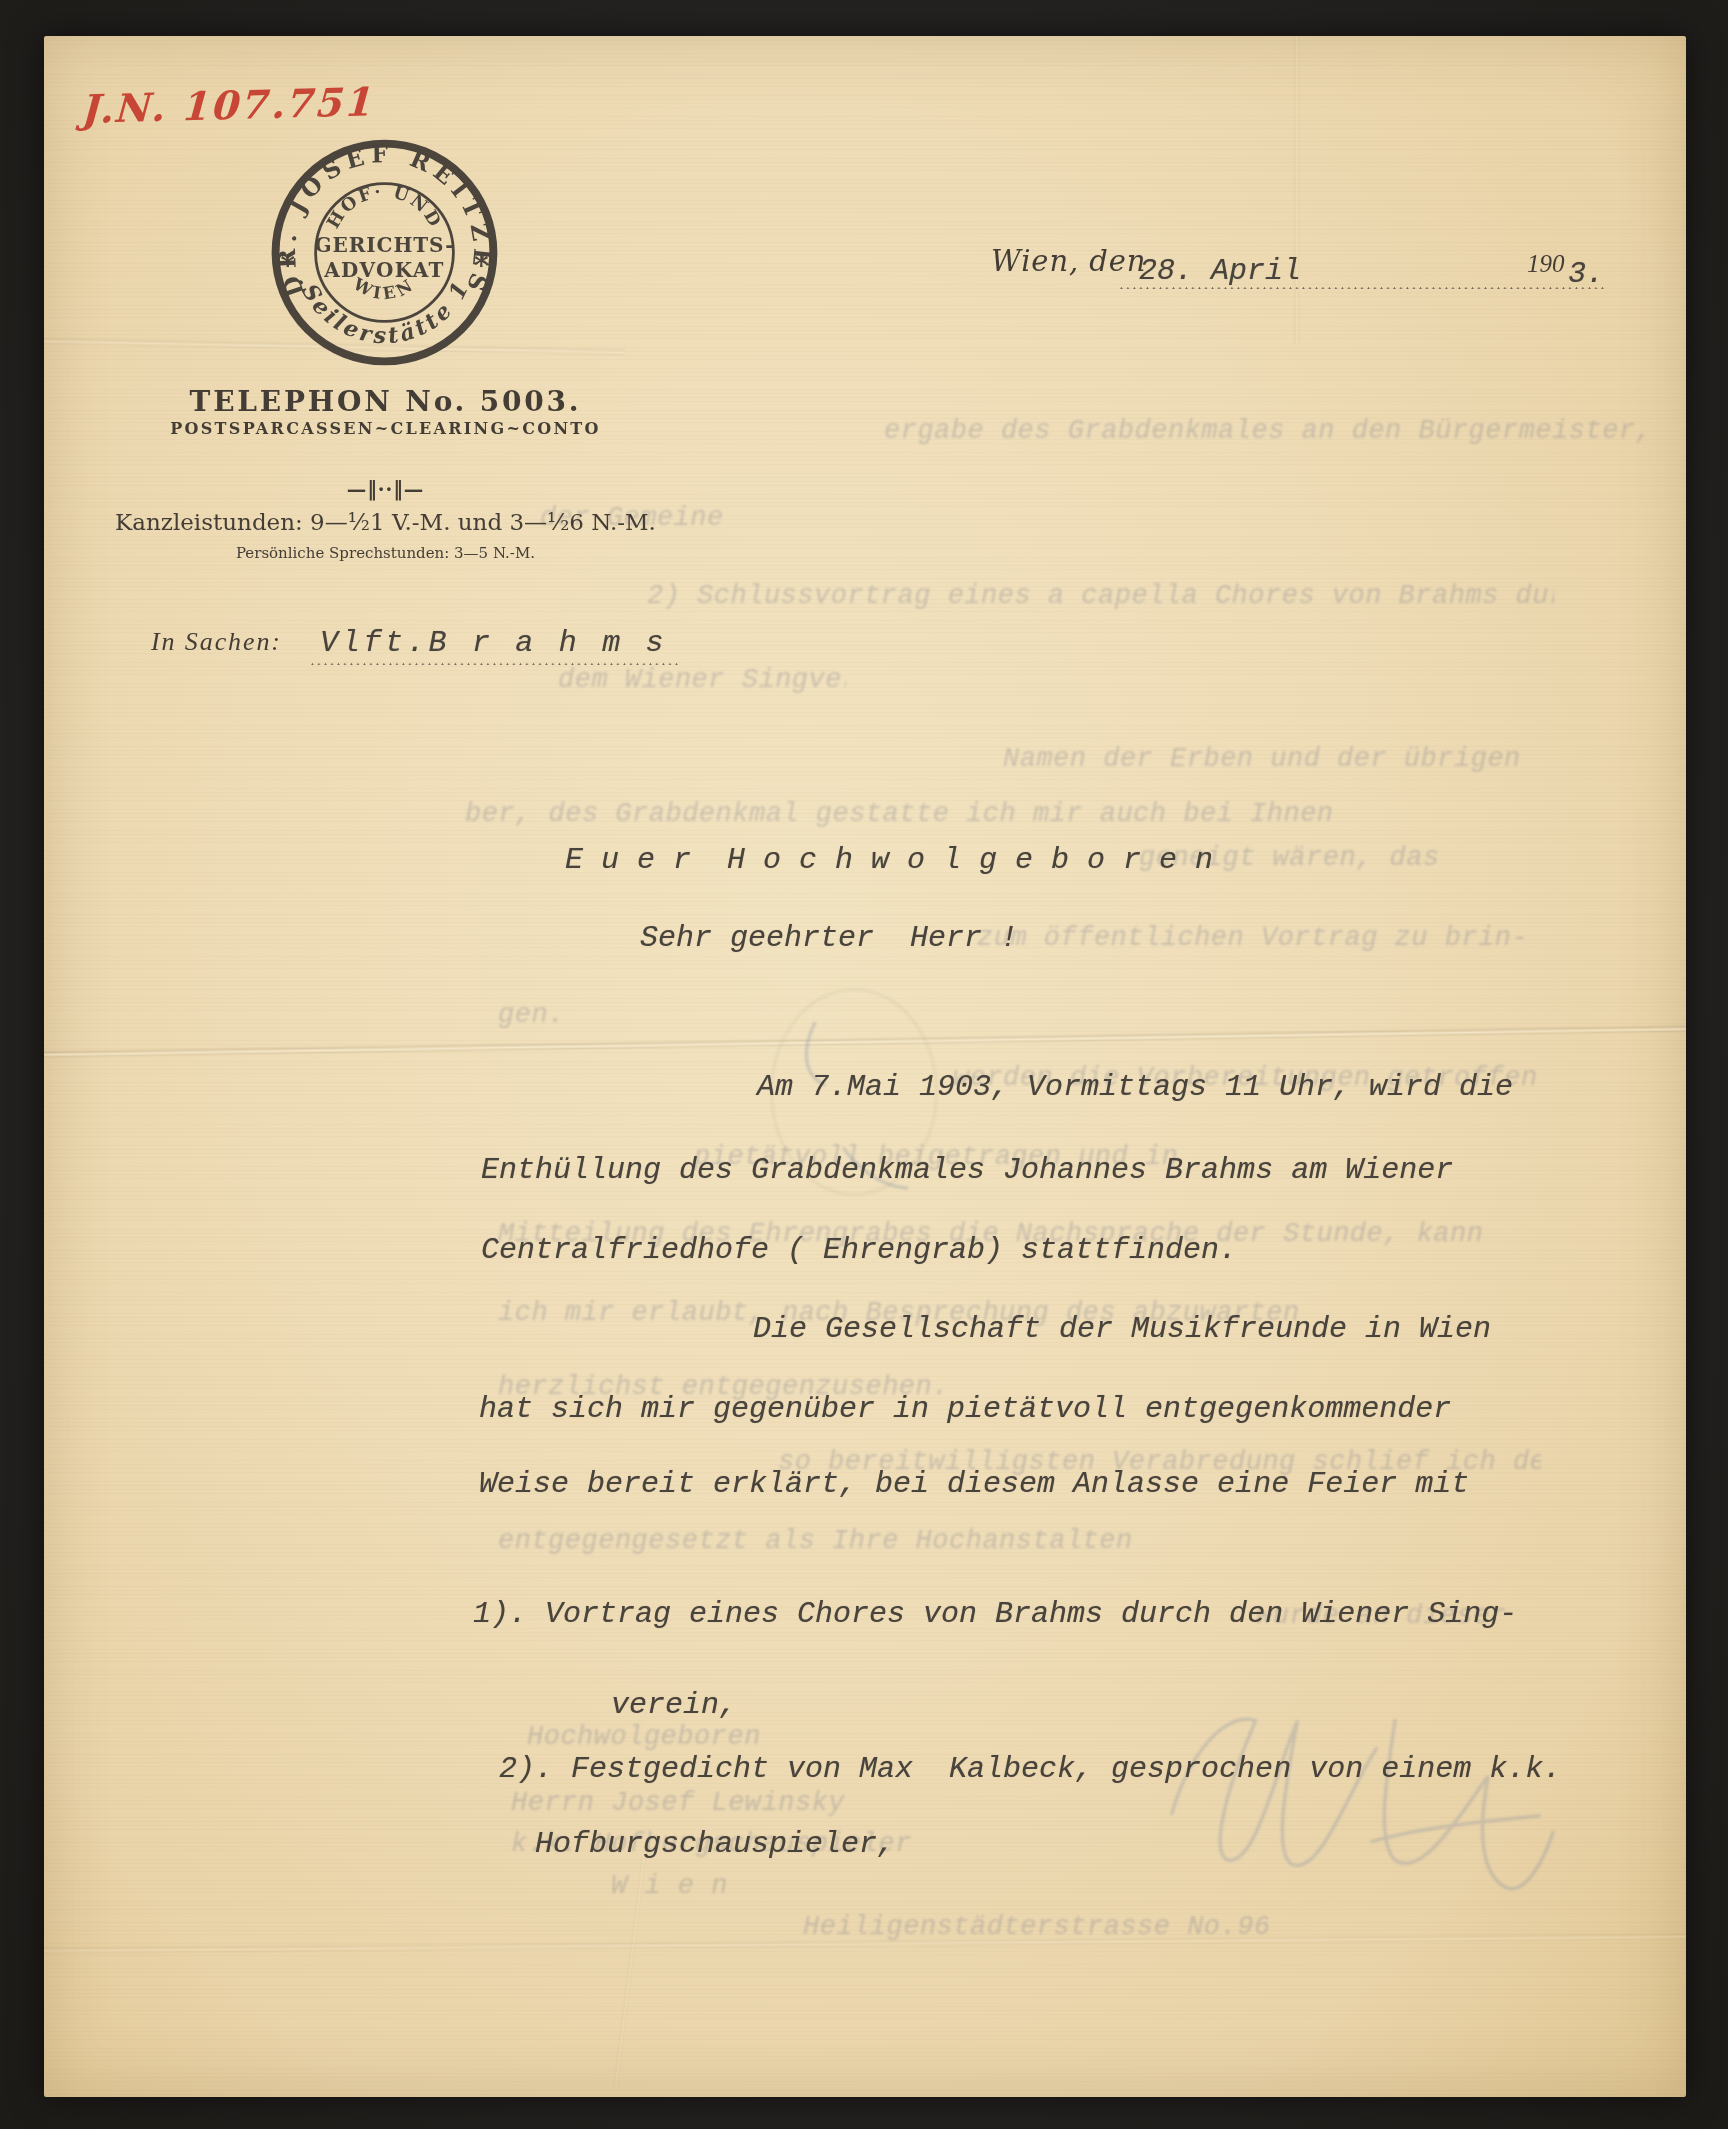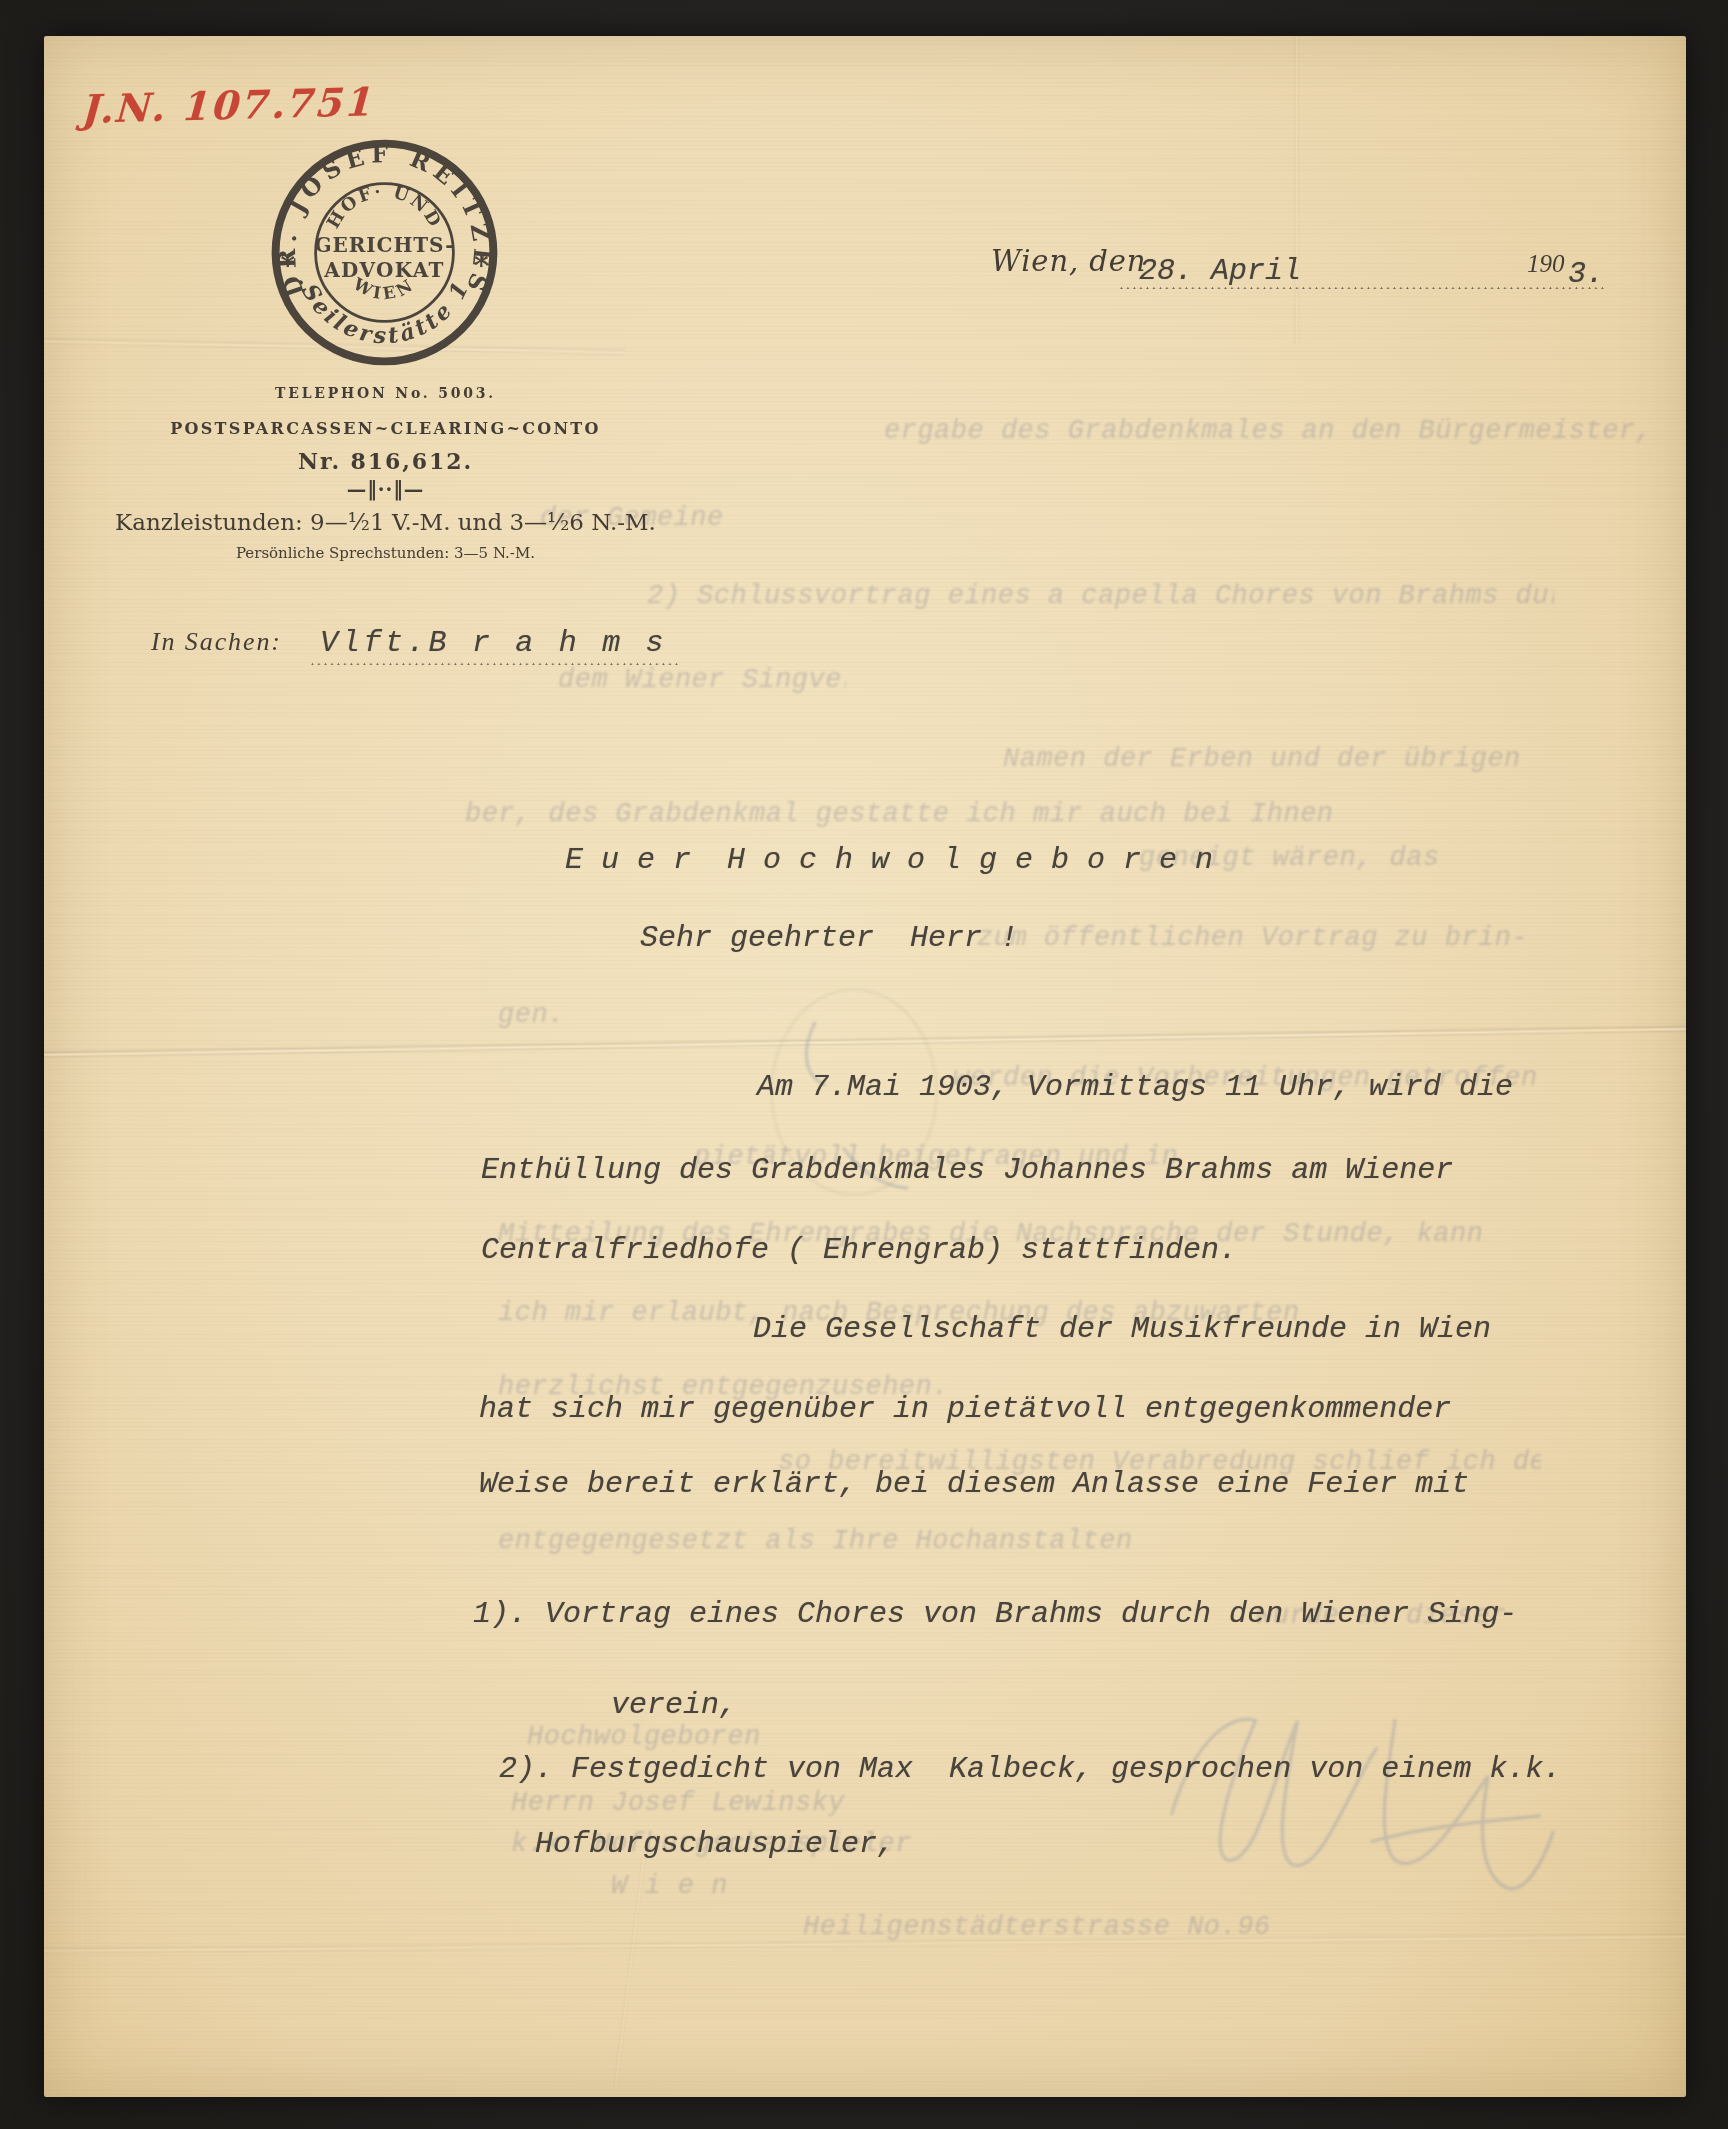--- a/index.html
+++ b/index.html
@@ -107,23 +107,22 @@
     <text font-size="38" font-weight="bold" fill="#3a3530" letter-spacing="5">
       <textPath href="#arcInnerTop" startOffset="50%" text-anchor="middle">HOF· UND</textPath>
     </text>
     <text x="0" y="-2" font-size="43" font-weight="bold" fill="#3a3530" text-anchor="middle" letter-spacing="2">GERICHTS-</text>
     <text x="0" y="52" font-size="43" font-weight="bold" fill="#3a3530" text-anchor="middle" letter-spacing="3">ADVOKAT</text>
     <text font-size="36" font-weight="bold" fill="#3a3530" letter-spacing="8">
       <textPath href="#arcInnerBottom" startOffset="50%" text-anchor="middle">WIEN</textPath>
     </text>
   </svg>
 
-  <div class="print lh" style="top:385px;font-size:14px;font-weight:bold;letter-spacing:2.8px;">TELEPHON No. 5003.</div>
+  <div class="print lh" style="top:385px;font-size:28px;font-weight:bold;letter-spacing:2.8px;">TELEPHON No. 5003.</div>
   <div class="print lh" style="top:419px;font-size:16px;font-weight:bold;letter-spacing:2.3px;">POSTSPARCASSEN~CLEARING~CONTO</div>
-  <div class="print lh" style="top:448px;font-size:22px;font-weight:bold;letter-spacing:1.9px;">Nr. 816,612.</div>
   <div class="print lh" style="top:478px;font-size:19.5px;font-weight:bold;letter-spacing:0.9px;">—‖··‖—</div>
   <div class="print lh" style="top:509px;font-size:23px;">Kanzleistunden: 9—¹⁄₂1 V.-M. und 3—¹⁄₂6 N.-M.</div>
   <div class="print lh" style="top:544px;font-size:15px;">Persönliche Sprechstunden: 3—5 N.-M.</div>
 
   <div class="print" style="left:991px;top:244px;font-size:29px;font-style:italic;font-family:'DejaVu Serif','Liberation Serif',serif;letter-spacing:0.9px;">Wien, den</div>
   <div class="dotted" style="left:1120px;top:287px;width:484px;"></div>
   <div class="typed" style="left:1139px;top:254px;">28. April</div>
   <div class="print" style="left:1527px;top:250px;font-size:25px;font-style:italic;">190</div>
   <div class="typed" style="left:1568px;top:257px;">3.</div>
 

